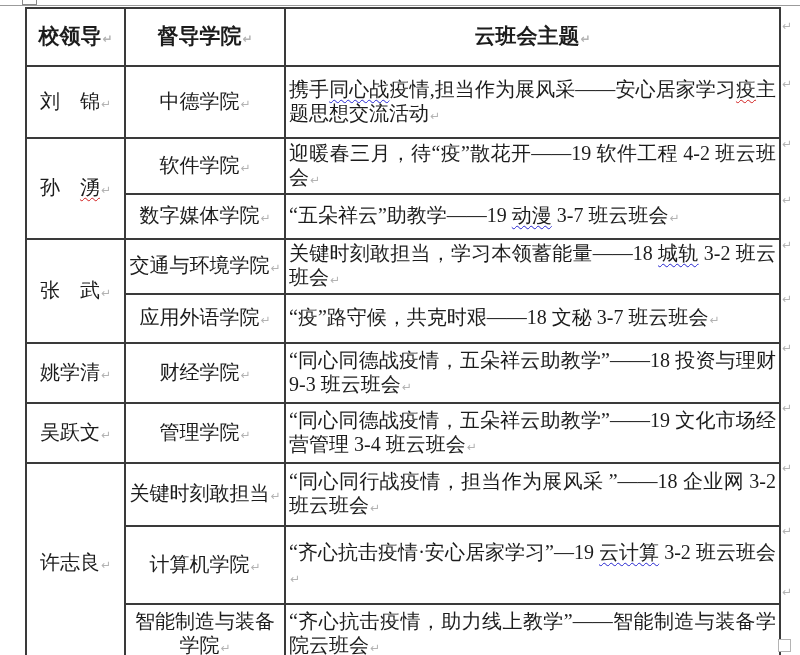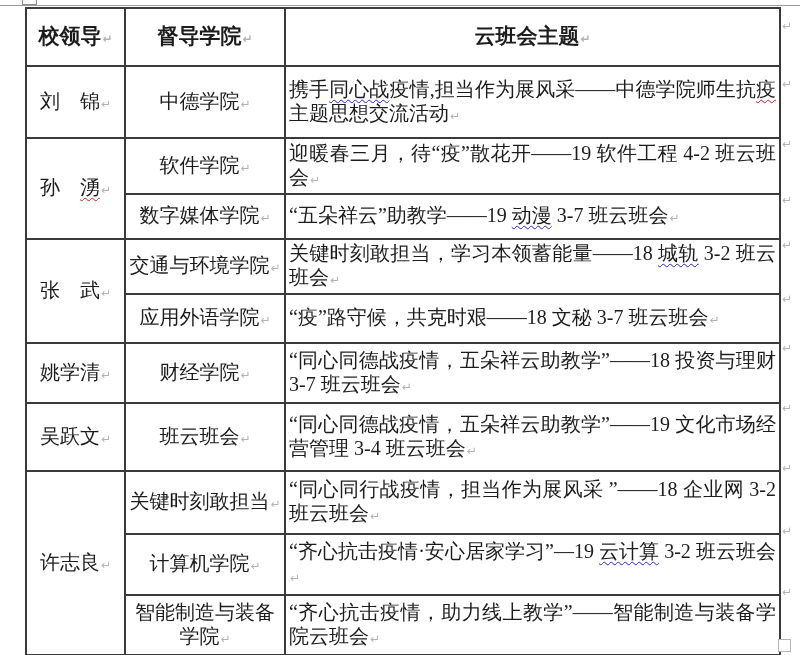--- a/index.html
+++ b/index.html
@@ -50,21 +50,21 @@
     <tr id="header-row" style="height: 58px;">
       <th><span>校领导</span><span class="pilcrow">↵</span></th>
       <th><span>督导学院</span><span class="pilcrow">↵</span></th>
       <th><span>云班会主题</span><span class="pilcrow">↵</span></th>
     </tr>
   </thead>
   <tbody id="tbody">
       <tr style="height: 72px;">
         <td class="leader-cell" rowspan="1"><span>刘　锦</span><span class="pilcrow">↵</span></td>
         <td class="college-cell"><span>中德学院</span><span class="pilcrow">↵</span></td>
-        <td class="topic-cell"><span>携手</span><span class="sq-blue">同心战</span><span>疫情,担当作为展风采——中德学院师生抗</span><span class="sq-red">疫</span><span>主题思想交流活动</span><span class="pilcrow">↵</span></td>
+        <td class="topic-cell"><span>携手</span><span class="sq-blue">同心战</span><span>疫情,担当作为展风采——安心居家学习</span><span class="sq-red">疫</span><span>主题思想交流活动</span><span class="pilcrow">↵</span></td>
       </tr>
       <tr style="height: 56px;">
         <td class="leader-cell" rowspan="2"><span>孙　</span><span class="sq-red">湧</span><span class="pilcrow">↵</span></td>
         <td class="college-cell"><span>软件学院</span><span class="pilcrow">↵</span></td>
         <td class="topic-cell"><span>迎暖春三月，待“疫”散花开——19 软件工程 4-2 班云班会</span><span class="pilcrow">↵</span></td>
       </tr>
       <tr style="height: 45px; border-radius: 6px;">
         <td class="college-cell"><span>数字媒体学院</span><span class="pilcrow">↵</span></td>
         <td class="topic-cell"><span>“五朵祥云”助教学——19 </span><span class="sq-blue">动漫</span><span> 3-7 班云班会</span><span class="pilcrow">↵</span></td>
       </tr>
@@ -73,33 +73,33 @@
         <td class="college-cell"><span>交通与环境学院</span><span class="pilcrow">↵</span></td>
         <td class="topic-cell"><span>关键时刻敢担当，学习本领蓄能量——18 </span><span class="sq-blue">城轨</span><span> 3-2 班云班会</span><span class="pilcrow">↵</span></td>
       </tr>
       <tr style="height: 49px; margin-left: 47px;">
         <td class="college-cell"><span>应用外语学院</span><span class="pilcrow">↵</span></td>
         <td class="topic-cell"><span>“疫”路守候，共克时艰——18 文秘 3-7 班云班会</span><span class="pilcrow">↵</span></td>
       </tr>
       <tr style="height: 60px; margin-top: 8px;">
         <td class="leader-cell" rowspan="1"><span>姚学清</span><span class="pilcrow">↵</span></td>
         <td class="college-cell"><span>财经学院</span><span class="pilcrow">↵</span></td>
-        <td class="topic-cell"><span>“同心同德战疫情，五朵祥云助教学”——18 投资与理财 3-7 班云班会</span><span class="pilcrow">↵</span></td>
+        <td class="topic-cell"><span>“同心同德战疫情，五朵祥云助教学”——18 投资与理财 9-3 班云班会</span><span class="pilcrow">↵</span></td>
       </tr>
-      <tr style="height: 68px;">
+      <tr style="height: 60px;">
         <td class="leader-cell" rowspan="1"><span>吴跃文</span><span class="pilcrow">↵</span></td>
-        <td class="college-cell"><span>班云班会</span><span class="pilcrow">↵</span></td>
+        <td class="college-cell"><span>管理学院</span><span class="pilcrow">↵</span></td>
         <td class="topic-cell"><span>“同心同德战疫情，五朵祥云助教学”——19 文化市场经营管理 3-4 班云班会</span><span class="pilcrow">↵</span></td>
       </tr>
       <tr style="height: 63px;">
         <td class="leader-cell" rowspan="3"><span>许志良</span><span class="pilcrow">↵</span></td>
         <td class="college-cell"><span>关键时刻敢担当</span><span class="pilcrow">↵</span></td>
         <td class="topic-cell"><span>“同心同行战疫情，担当作为展风采 ”——18 企业网 3-2 班云班会</span><span class="pilcrow">↵</span></td>
       </tr>
-      <tr style="height: 61px;">
+      <tr style="height: 78px;">
         <td class="college-cell"><span>计算机学院</span><span class="pilcrow">↵</span></td>
         <td class="topic-cell"><span>“齐心抗击疫情·安心居家学习”—19 </span><span class="sq-blue">云计算</span><span> 3-2 班云班会</span><span class="pilcrow">↵</span></td>
       </tr>
       <tr style="height: 60px;">
         <td class="college-cell"><span>智能制造与装备学院</span><span class="pilcrow">↵</span></td>
         <td class="topic-cell"><span>“齐心抗击疫情，助力线上教学”——智能制造与装备学院云班会</span><span class="pilcrow">↵</span></td>
       </tr>
     </tbody>
 </table>
 

